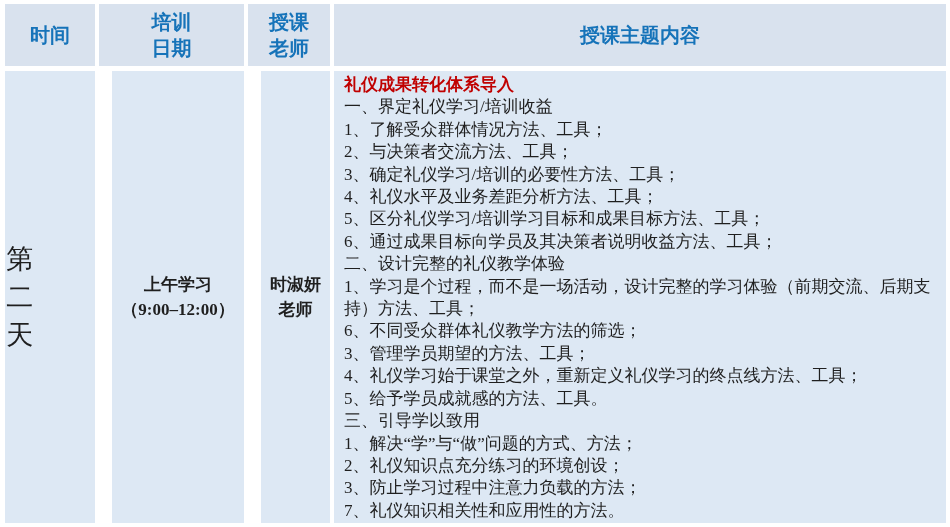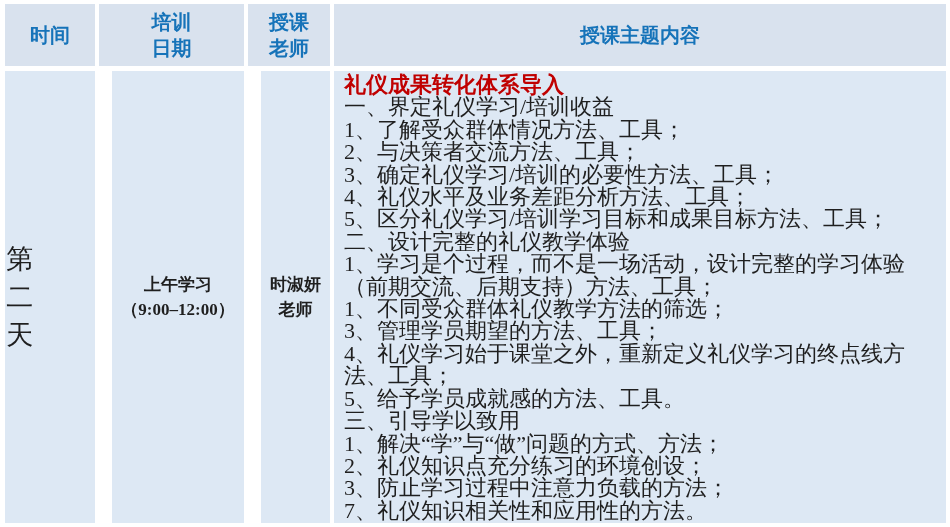--- a/index.html
+++ b/index.html
@@ -68,21 +68,21 @@
     justify-content: center;
     text-align: center;
     font-weight: bold;
     font-size: 17px;
     line-height: 25px;
     white-space: pre-line;
     margin-left: 13px;
   }
   .td-content {
     padding: 3px 8px 0 10px;
-    font-size: 22px;
+    font-size: 17px;
     line-height: 22.4px;
   }
   .content-line {
     color: var(--body-text);
   }
   .content-line.title {
     color: var(--title-red);
     font-weight: bold;
   }
 </style>
@@ -105,23 +105,24 @@
   <div class="cell td td-center">时淑妍
 老师</div>
   <div class="cell td td-content" id="content-cell">
       <div class="content-line title">礼仪成果转化体系导入</div>
       <div class="content-line section">一、界定礼仪学习/培训收益</div>
       <div class="content-line item">1、了解受众群体情况方法、工具；</div>
       <div class="content-line item">2、与决策者交流方法、工具；</div>
       <div class="content-line item">3、确定礼仪学习/培训的必要性方法、工具；</div>
       <div class="content-line item">4、礼仪水平及业务差距分析方法、工具；</div>
       <div class="content-line item">5、区分礼仪学习/培训学习目标和成果目标方法、工具；</div>
+      <div class="content-line item">6、通过成果目标向学员及其决策者说明收益方法、工具；</div>
       <div class="content-line section">二、设计完整的礼仪教学体验</div>
       <div class="content-line item">1、学习是个过程，而不是一场活动，设计完整的学习体验（前期交流、后期支持）方法、工具；</div>
-      <div class="content-line item">1、不同受众群体礼仪教学方法的筛选；</div>
+      <div class="content-line item">6、不同受众群体礼仪教学方法的筛选；</div>
       <div class="content-line item">3、管理学员期望的方法、工具；</div>
       <div class="content-line item">4、礼仪学习始于课堂之外，重新定义礼仪学习的终点线方法、工具；</div>
       <div class="content-line item">5、给予学员成就感的方法、工具。</div>
       <div class="content-line section">三、引导学以致用</div>
       <div class="content-line item">1、解决“学”与“做”问题的方式、方法；</div>
       <div class="content-line item">2、礼仪知识点充分练习的环境创设；</div>
       <div class="content-line item">3、防止学习过程中注意力负载的方法；</div>
       <div class="content-line item">7、礼仪知识相关性和应用性的方法。</div>
     </div>
 </div>

